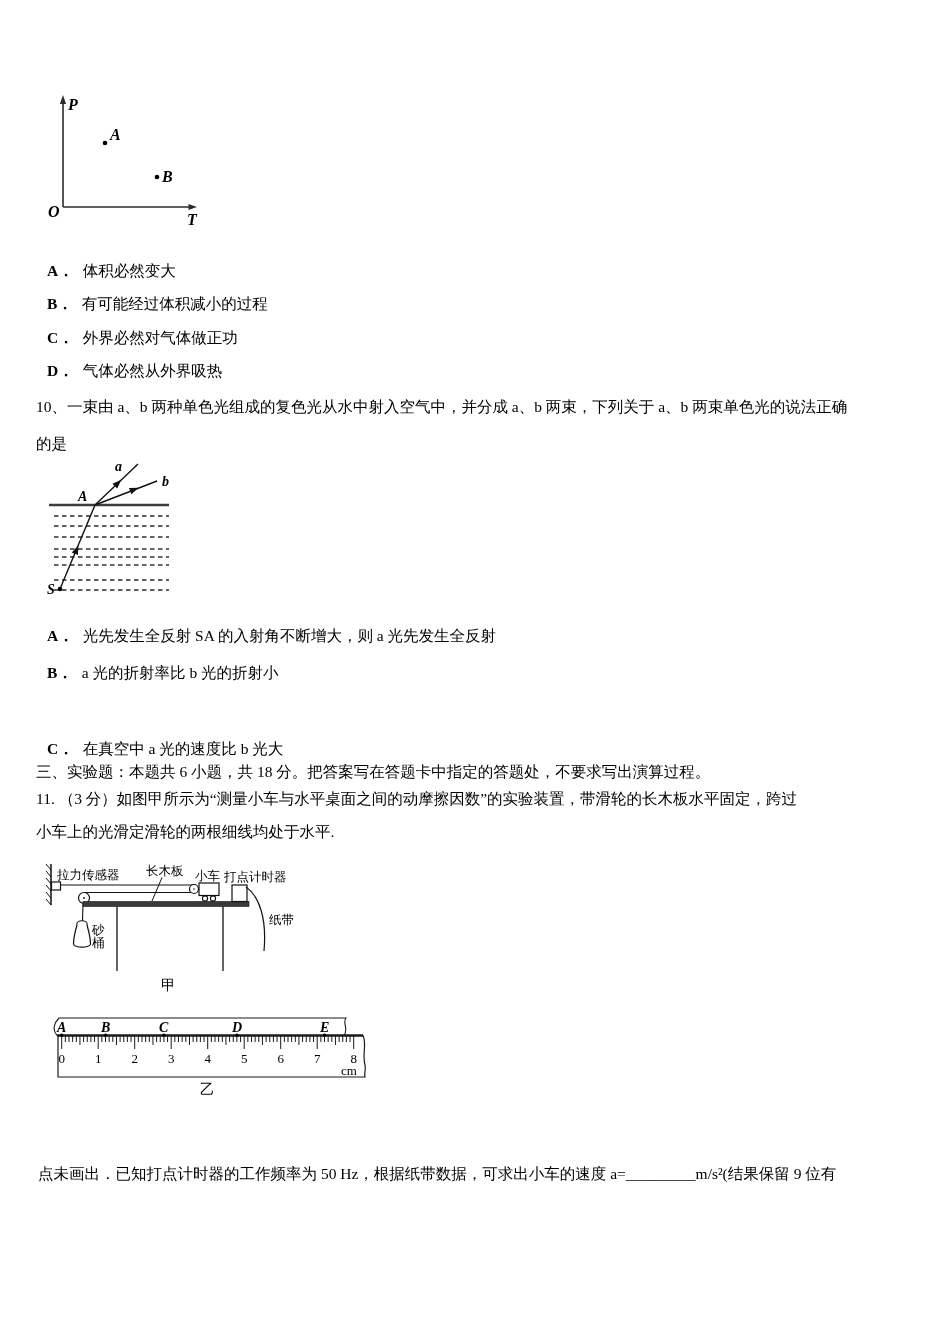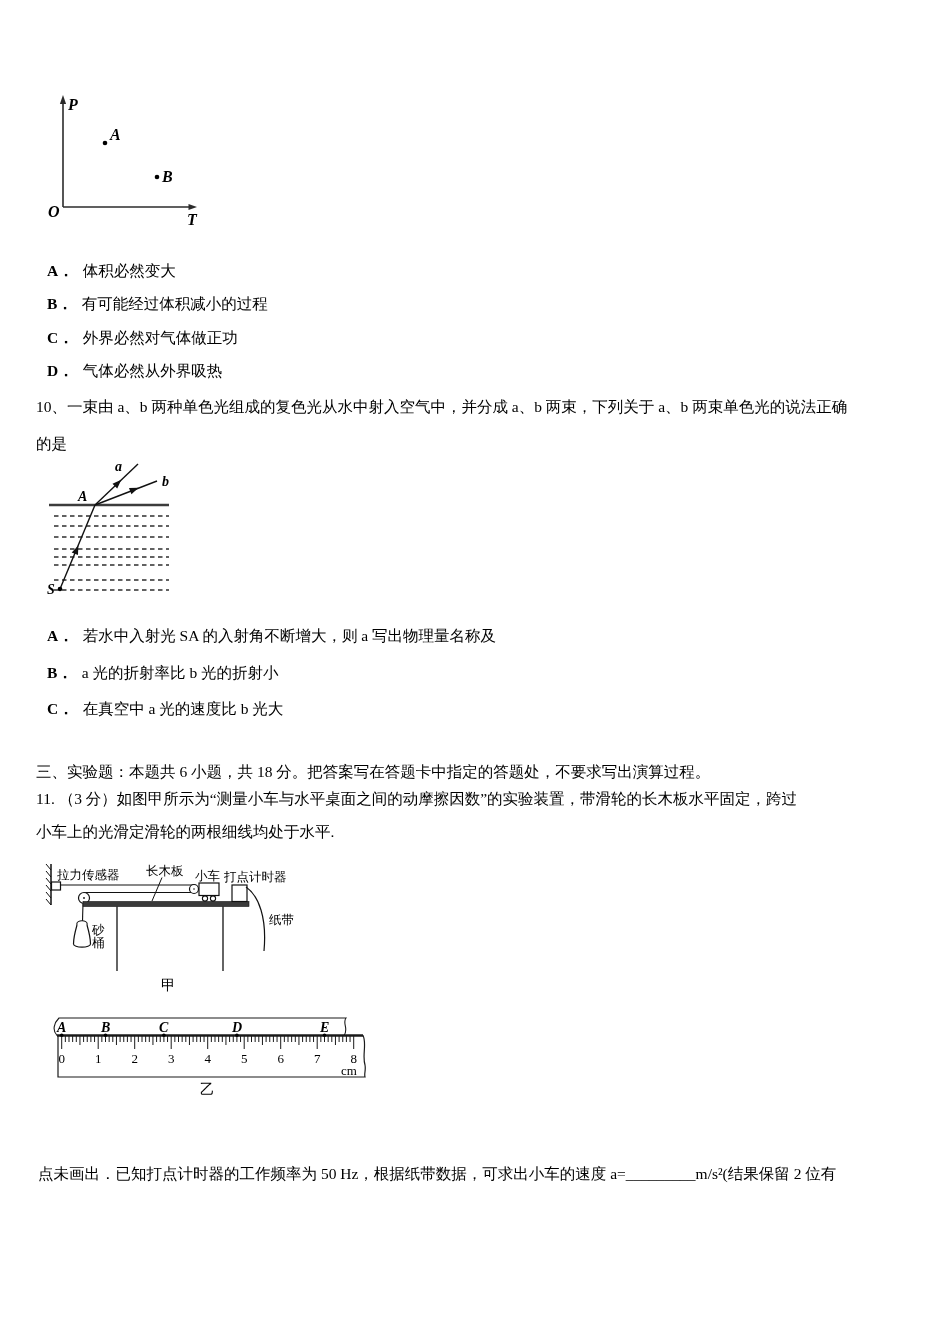--- a/index.html
+++ b/index.html
@@ -73,23 +73,23 @@
         <polygon points="0,-6 -3.4,3 3.4,3" fill="#111"></polygon>
       </g>
     <circle data-name="source-dot" cx="15" cy="134" r="2.3" fill="#000"></circle>
 
     <text class="math-sm" data-name="ray-a-label" x="70" y="16">a</text>
     <text class="math-sm" data-name="ray-b-label" x="117" y="31">b</text>
     <text class="math-sm" data-name="incidence-point-label" x="33" y="46">A</text>
     <text class="math-sm" data-name="source-label" x="2" y="139">S</text>
   </svg>
 
-  <div class="opt" style="top:626px" data-name="q10-option-a"><span class="opt-label" data-name="option-label">A．</span><span data-name="option-text">若水中入射光 SA 的入射角不断增大，则 a 写出物理量名称及</span></div>
+  <div class="opt" style="top:626px" data-name="q10-option-a"><span class="opt-label" data-name="option-label">A．</span><span data-name="option-text">光先发生全反射 SA 的入射角不断增大，则 a 光先发生全反射</span></div>
   <div class="opt" style="top:663px" data-name="q10-option-b"><span class="opt-label" data-name="option-label">B．</span><span data-name="option-text">a 光的折射率比 b 光的折射小</span></div>
-  <div class="opt" style="top:699px" data-name="q10-option-c"><span class="opt-label" data-name="option-label">C．</span><span data-name="option-text">在真空中 a 光的速度比 b 光大</span></div>
+  <div class="opt" style="top:739px" data-name="q10-option-c"><span class="opt-label" data-name="option-label">C．</span><span data-name="option-text">在真空中 a 光的速度比 b 光大</span></div>
 
   <div class="line" style="top:762px" data-name="section3-header">三、实验题：本题共 6 小题，共 18 分。把答案写在答题卡中指定的答题处，不要求写出演算过程。</div>
   <div class="line" style="top:789px" data-name="q11-stem-line1">11. （3 分）如图甲所示为“测量小车与水平桌面之间的动摩擦因数”的实验装置，带滑轮的长木板水平固定，跨过</div>
   <div class="line" style="top:822px" data-name="q11-stem-line2">小车上的光滑定滑轮的两根细线均处于水平.</div>
 
   <svg data-name="apparatus-figure-jia" style="left:45px; top:858px;" width="262" height="140" viewBox="0 0 262 140">
 
     <line data-name="wall-line" x1="6" y1="6" x2="6" y2="47" stroke="#111" stroke-width="1.5"></line>
     <g data-name="wall-hatching" stroke="#111" stroke-width="1">
       <line x1="6" y1="12" x2="1" y2="6"></line>
@@ -252,15 +252,15 @@
       <text class="tick-num" data-name="ruler-tick-label" x="162.7" y="51">4</text>
       <text class="tick-num" data-name="ruler-tick-label" x="199.2" y="51">5</text>
       <text class="tick-num" data-name="ruler-tick-label" x="235.7" y="51">6</text>
       <text class="tick-num" data-name="ruler-tick-label" x="272.2" y="51">7</text>
       <text class="tick-num" data-name="ruler-tick-label" x="308.7" y="51">8</text>
     </g>
     <text class="tick-num" data-name="ruler-unit-label" x="296" y="63">cm</text>
     <text class="caption" data-name="figure-yi-caption" x="155" y="82">乙</text>
   </svg>
 
-  <div class="line para" style="top:1164px" data-name="q11-part1-line2">点未画出．已知打点计时器的工作频率为 50 Hz，根据纸带数据，可求出小车的速度 a=_________m/s²(结果保留 2 位有</div>
+  <div class="line para" style="top:1164px" data-name="q11-part1-line2">点未画出．已知打点计时器的工作频率为 50 Hz，根据纸带数据，可求出小车的速度 a=_________m/s²(结果保留 9 位有</div>
 
 </div>
 
 </body></html>

